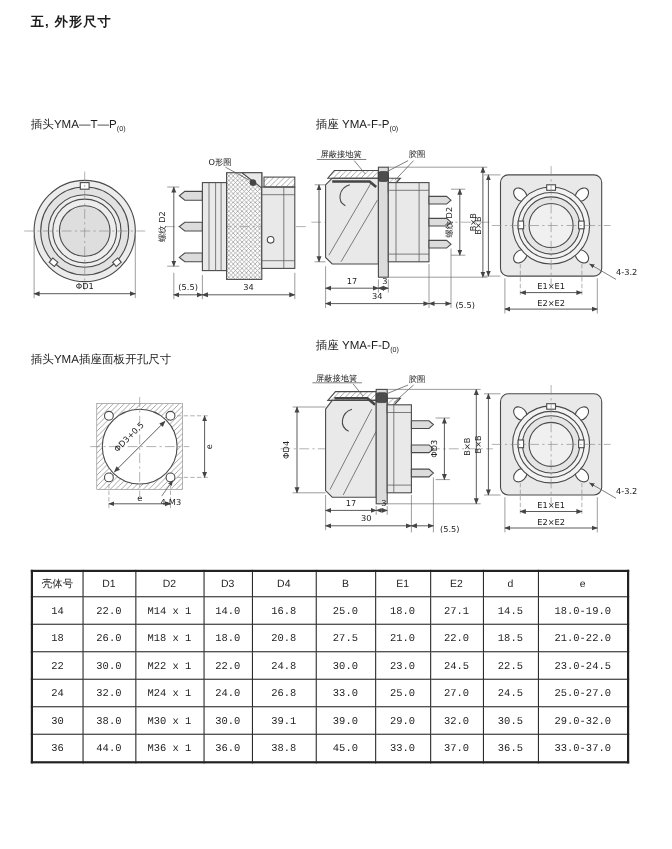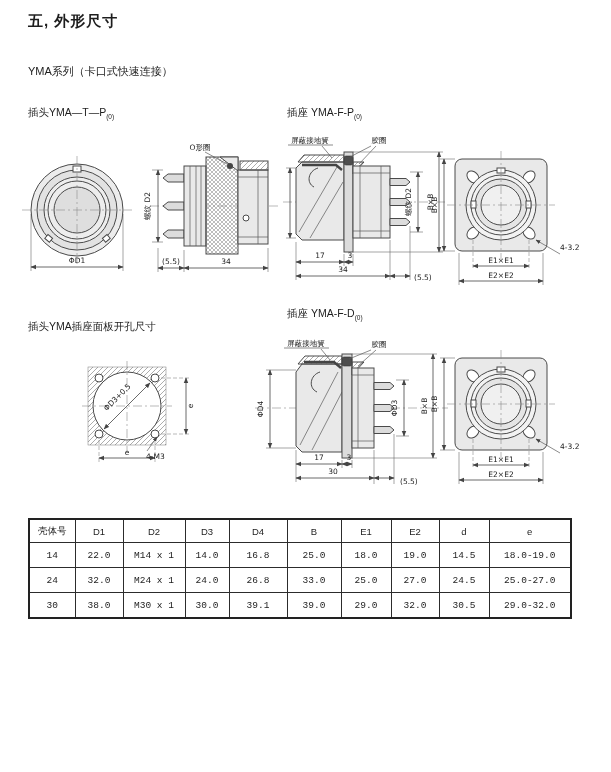--- a/index.html
+++ b/index.html
@@ -1,21 +1,21 @@
 <!DOCTYPE html>
 <html><head>
 <meta charset="utf-8">
 <style>
   html,body{margin:0;padding:0;background:#fff;}
   #page{
     position:relative;width:611px;height:772px;background:#ffffff;
     font-family:"Liberation Sans","DejaVu Sans",sans-serif;color:#1d1d1d;overflow:hidden;
   }
   .abs{position:absolute;}
-  .title{font-size:15px;font-weight:bold;letter-spacing:1px;}
+  .title{font-size:12px;font-weight:bold;letter-spacing:1px;}
   .series{font-size:11px;}
   .seclabel{font-size:10.5px;white-space:nowrap;}
   .tiny{font-size:6.5px;}
   svg{position:absolute;left:0;top:0;}
   .ln{stroke:#4a4a4a;stroke-width:1;fill:none;}
   .thin{stroke:#5a5a5a;stroke-width:.7;fill:none;}
   .fill1{fill:#e9e9e9;stroke:#4a4a4a;stroke-width:1;}
   .fill2{fill:#dcdcdc;stroke:#4a4a4a;stroke-width:1;}
   .white{fill:#ffffff;stroke:#4a4a4a;stroke-width:1;}
   .cl{stroke:#8a8a8a;stroke-width:.6;stroke-dasharray:9 3 2 3;fill:none;}
@@ -299,21 +299,20 @@
       <line x1="473" y1="465" x2="529" y2="465" class="dim" marker-start="url(#arr)" marker-end="url(#arr)"></line>
       <text x="501" y="462" text-anchor="middle" class="dtxt">E1×E1</text>
       <line x1="459" y1="452" x2="459" y2="484" class="ext"></line>
       <line x1="543" y1="452" x2="543" y2="484" class="ext"></line>
       <line x1="459" y1="480" x2="543" y2="480" class="dim" marker-start="url(#arr)" marker-end="url(#arr)"></line>
       <text x="501" y="477" text-anchor="middle" class="dtxt">E2×E2</text>
     </g>
   </svg>
 
   <div class="abs title" style="left:28px;top:12px">五, 外形尺寸</div>
-  <div class="abs series" style="left:28px;top:64px">YMA系列（卡口式快速连接）</div>
 
   <div class="abs seclabel" style="left:28px;top:106px"><span>插头YMA—T—P</span><sub class="tiny">(0)</sub></div>
 
   <div class="abs seclabel" style="left:287px;top:106px"><span>插座 YMA-F-P</span><sub class="tiny">(0)</sub></div>
 
   <div class="abs seclabel" style="left:28px;top:320px">插头YMA插座面板开孔尺寸</div>
 
   <div class="abs seclabel" style="left:287px;top:307px"><span>插座 YMA-F-D</span><sub class="tiny">(0)</sub></div>
 
   <div class="abs" style="left:28px;top:518px">
@@ -346,23 +345,47 @@
         </thead>
         <tbody>
           <tr>
             <td>14</td>
             <td>22.0</td>
             <td>M14 x 1</td>
             <td>14.0</td>
             <td>16.8</td>
             <td>25.0</td>
             <td>18.0</td>
-            <td>19.0</td>
+            <td>27.1</td>
             <td>14.5</td>
             <td>18.0-19.0</td>
+          </tr>
+          <tr>
+            <td>18</td>
+            <td>26.0</td>
+            <td>M18 x 1</td>
+            <td>18.0</td>
+            <td>20.8</td>
+            <td>27.5</td>
+            <td>21.0</td>
+            <td>22.0</td>
+            <td>18.5</td>
+            <td>21.0-22.0</td>
+          </tr>
+          <tr>
+            <td>22</td>
+            <td>30.0</td>
+            <td>M22 x 1</td>
+            <td>22.0</td>
+            <td>24.8</td>
+            <td>30.0</td>
+            <td>23.0</td>
+            <td>24.5</td>
+            <td>22.5</td>
+            <td>23.0-24.5</td>
           </tr>
           <tr>
             <td>24</td>
             <td>32.0</td>
             <td>M24 x 1</td>
             <td>24.0</td>
             <td>26.8</td>
             <td>33.0</td>
             <td>25.0</td>
             <td>27.0</td>
@@ -374,17 +397,29 @@
             <td>38.0</td>
             <td>M30 x 1</td>
             <td>30.0</td>
             <td>39.1</td>
             <td>39.0</td>
             <td>29.0</td>
             <td>32.0</td>
             <td>30.5</td>
             <td>29.0-32.0</td>
           </tr>
+          <tr>
+            <td>36</td>
+            <td>44.0</td>
+            <td>M36 x 1</td>
+            <td>36.0</td>
+            <td>38.8</td>
+            <td>45.0</td>
+            <td>33.0</td>
+            <td>37.0</td>
+            <td>36.5</td>
+            <td>33.0-37.0</td>
+          </tr>
         </tbody>
       </table>
   </div>
 
 </div>
 
 </body></html>

